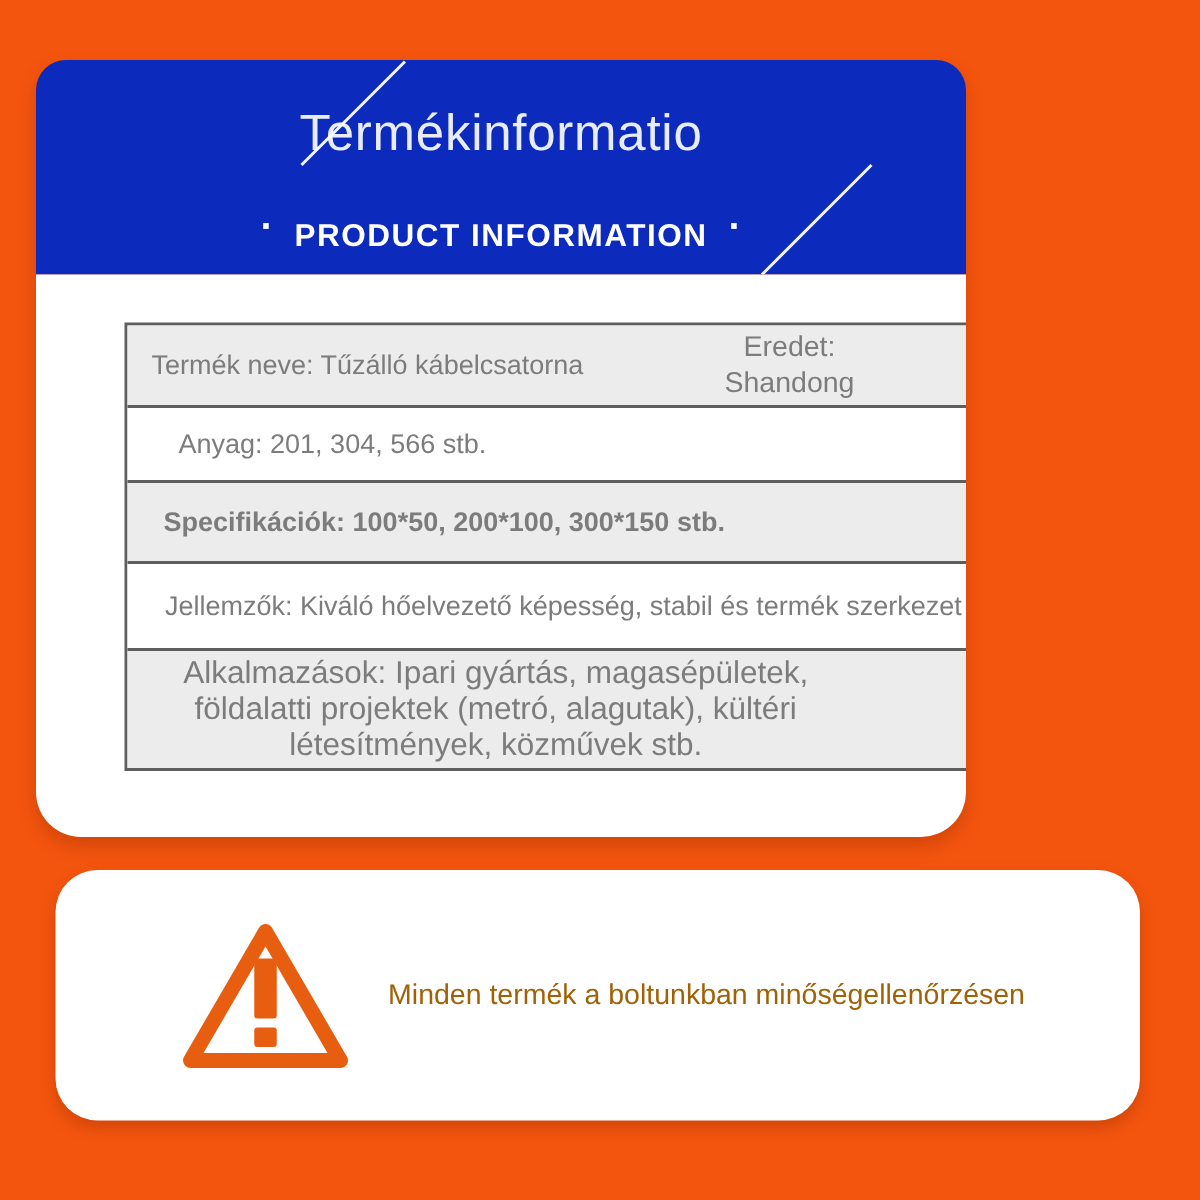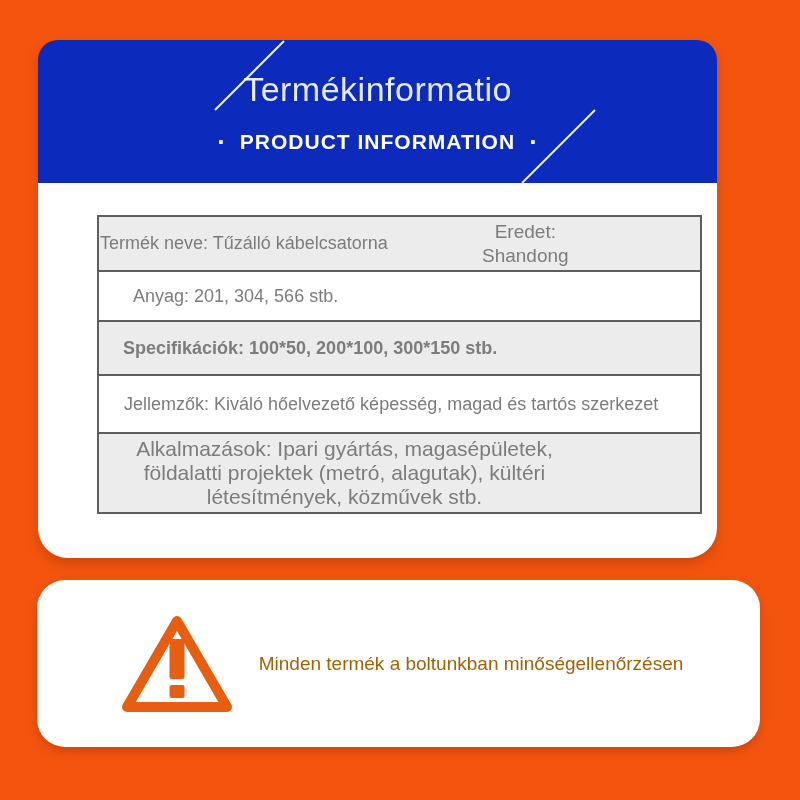--- a/index.html
+++ b/index.html
@@ -8,22 +8,22 @@
     font-family: "Liberation Sans", sans-serif;
     background: #F4550E;
     position: relative;
     overflow: hidden;
   }
   .stage { position: absolute; inset: 0; }
 
   
   .panel {
     position: absolute;
-    left: 38px; top: 40px;
-    width: 679px; height: 518px;
+    left: 24px; top: 40px;
+    width: 620px; height: 518px;
     border-radius: 20px 20px 30px 30px;
     overflow: hidden;
     box-shadow: 0 6px 12px rgba(130, 35, 0, 0.30);
   }
   .header {
     position: relative;
     width: 100%; height: 143px;
     background: #0C2ABC;
     display: flex; flex-direction: column; align-items: center;
     padding-top: 28px;
@@ -37,20 +37,21 @@
   }
   .header-sub {
     margin-top: 20px;
     display: flex; align-items: center; gap: 14px;
     color: #FFFFFF;
   }
   .header-sub .sub-label {
     font-size: 21px;
     font-weight: bold;
     letter-spacing: 1px;
+    margin-top: 16px;
   }
   .header-sub .dot { font-size: 26px; font-weight: bold; line-height: 10px; }
   .slashes { position: absolute; inset: 0; pointer-events: none; }
 
   .main-card {
     position: relative;
     width: 100%; height: 375px;
     background: #FFFFFF;
   }
 
@@ -71,21 +72,21 @@
   .row-3 { height: 54px; padding-left: 24px; font-weight: bold; }
   .row-4 { height: 58px; padding-left: 25px; }
   .row-5 {
     height: 80px;
     justify-content: center;
     text-align: center;
     padding: 4px 125px 4px 15px;
     font-size: 21px;
     line-height: 24px;
   }
-  .cell-name { padding-left: 1px; }
+  .cell-name { padding-left: 16px; }
   .cell-origin {
     margin-left: 45px;
     width: 185px;
     text-align: center;
     line-height: 24px;
     font-size: 19px;
   }
 
   
   .notice-card {
@@ -140,21 +141,21 @@
 
         <div class="row row-2">
           <div>Anyag: 201, 304, 566 stb.</div>
         </div>
 
         <div class="row row-3 grey">
           <div>Specifikációk: 100*50, 200*100, 300*150 stb.</div>
         </div>
 
         <div class="row row-4">
-          <div>Jellemzők: Kiváló hőelvezető képesség, magad és tartós szerkezet</div>
+          <div>Jellemzők: Kiváló hőelvezető képesség, stabil és termék szerkezet</div>
         </div>
 
         <div class="row row-5 grey">
           <div>Alkalmazások: Ipari gyártás, magasépületek, földalatti projektek (metró, alagutak), kültéri létesítmények, közművek stb.</div>
         </div>
 
       </div>
     </div>
   </div>
 

